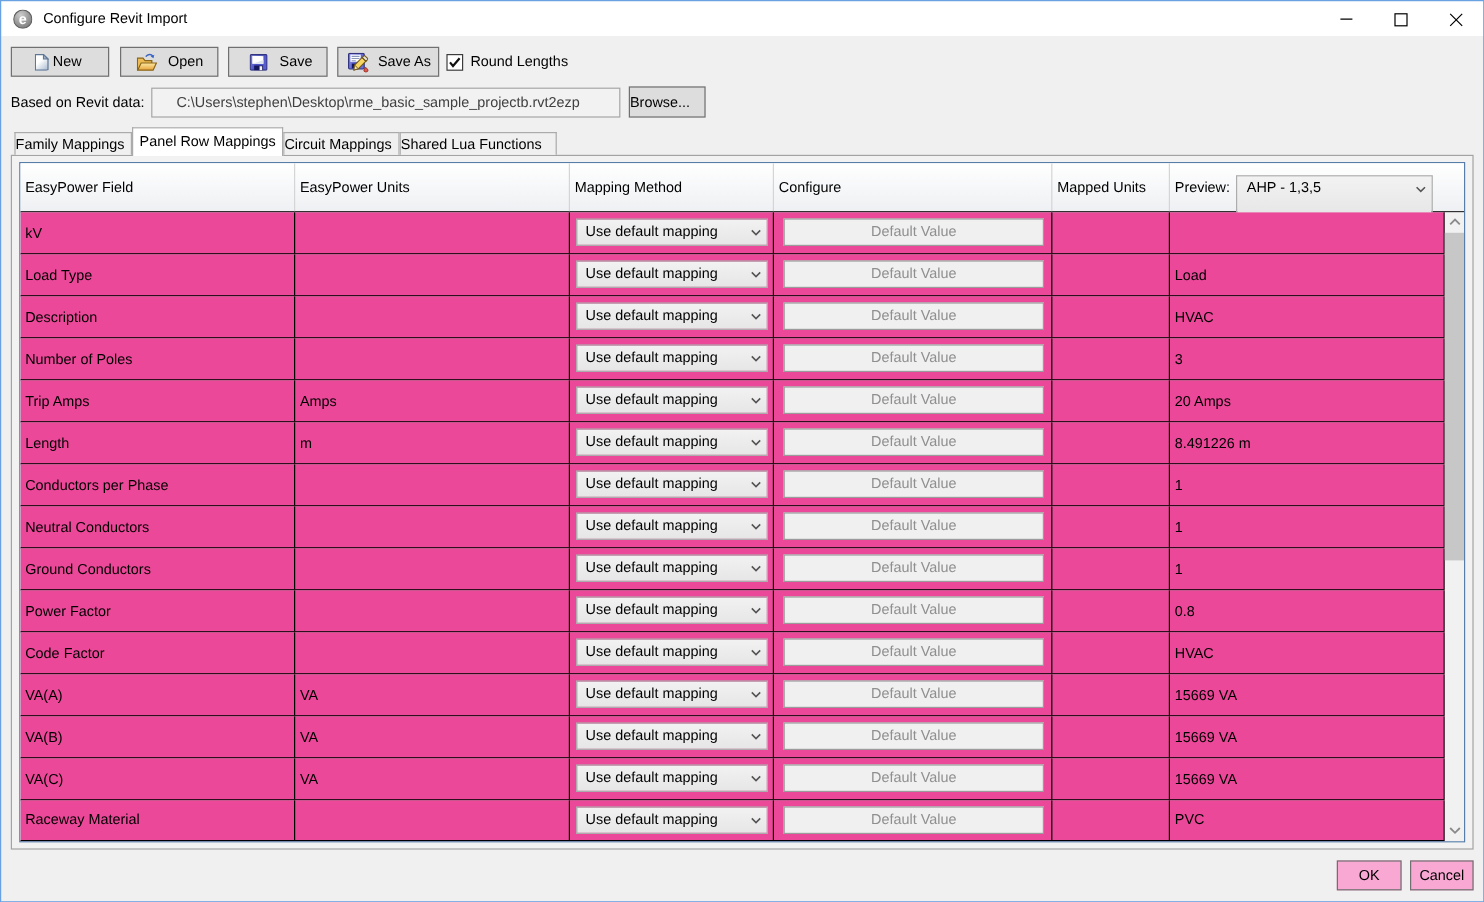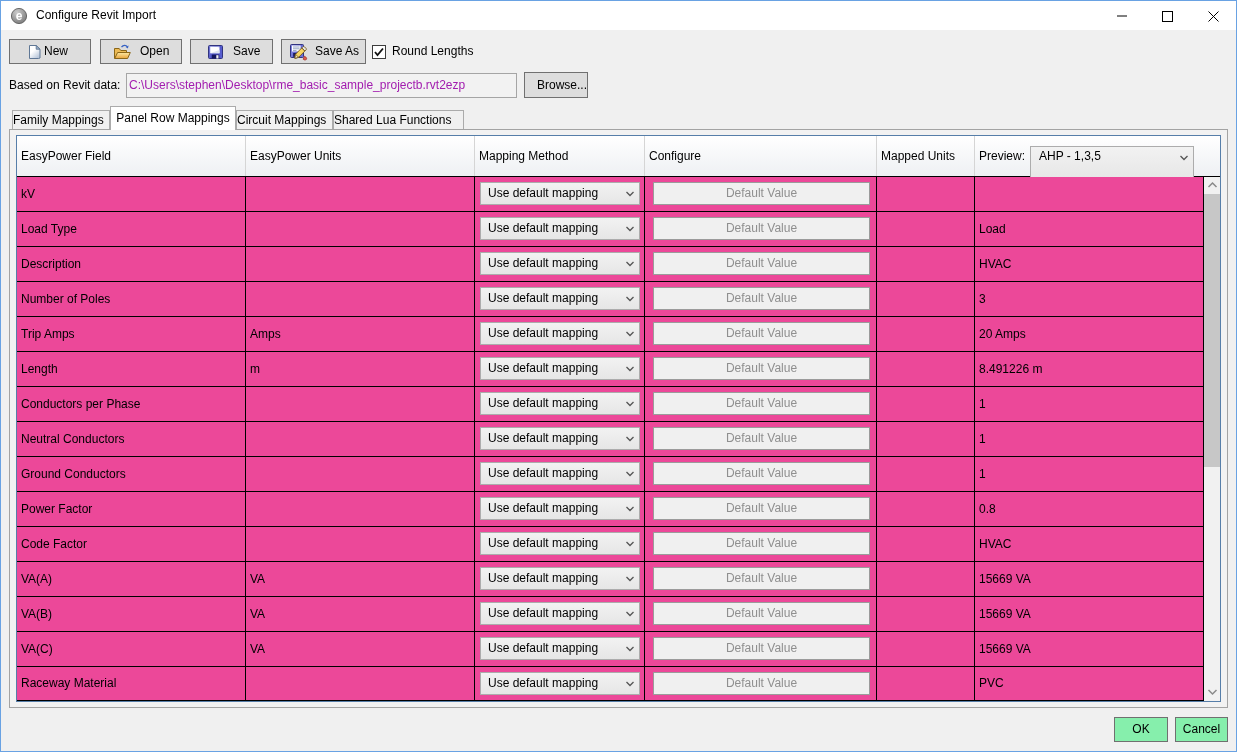--- a/index.html
+++ b/index.html
@@ -9,22 +9,22 @@
 #applogo { position:absolute; left:10px; top:7px; }
 .wbtn { position:absolute; top:0; }
 #toolbar { position:absolute; left:1px; top:30px; right:1px; height:40px; background:#f0f0f0; }
 .tbtn { position:absolute; top:39px; height:25px; background:#dddddd; border:1px solid #707070; }
 .tbtn svg { position:absolute; }
 .tbtn span { position:absolute; top:0; height:23px; line-height:23px; }
 #cb { position:absolute; left:372px; top:45px; width:14px; height:14px; background:#fff; border:1px solid #3c3c3c; }
 #cbl { position:absolute; left:392px; top:39px; height:25px; line-height:25px; }
 #revitrow { position:absolute; left:1px; top:70px; right:1px; height:38px; background:#f0f0f0; }
 #revlbl { position:absolute; left:9px; top:73px; height:25px; line-height:25px; }
-#revbox { position:absolute; left:126px; top:73px; width:391px; height:25px; background:#f2f2f2; border:1px solid #a5a5a5; color:#a21caf; line-height:23px; padding-left:2px; white-space:nowrap; overflow:hidden; }
-#browse { position:absolute; left:524px; top:72px; width:64px; height:26px; background:#dddddd; border:1px solid #707070; text-align:right; line-height:24px; }
+#revbox { position:absolute; left:126px; top:73px; width:391px; height:25px; background:#f2f2f2; border:1px solid #a5a5a5; color:#404040; line-height:23px; padding-left:20px; white-space:nowrap; overflow:hidden; }
+#browse { position:absolute; left:524px; top:72px; width:64px; height:26px; background:#dddddd; border:1px solid #707070; text-align:left; line-height:24px; }
 .tab { position:absolute; top:110px; height:19px; background:#f0f0f0; border:1px solid #ababab; border-bottom:none; line-height:18px; text-align:left; z-index:2; }
 #tabsel { position:absolute; left:110px; top:106px; width:126px; height:24px; background:#fff; border:1px solid #ababab; border-bottom:none; line-height:23px; text-align:center; z-index:3; }
 #tabpanel { position:absolute; left:9px; top:129px; width:1219px; height:579px; background:#f2f2f2; border:1px solid #a3a3a3; z-index:1; }
 #grid { position:absolute; left:16px; top:135px; width:1205px; height:567px; border:1px solid #567ea9; background:#fff; overflow:hidden; z-index:2; }
 #ghead { position:absolute; left:0; top:0; width:1203px; height:41px; background:linear-gradient(#ffffff,#eef0f3); border-bottom:1px solid #000; }
 .hc { position:absolute; top:0; height:40px; line-height:40px; padding-left:4px; border-right:1px solid #d5d5d5; }
 #gbody { position:absolute; left:0; top:41px; width:1187px; height:525px; }
 .row { position:relative; width:1187px; height:35px; background:#ec4899; border-bottom:1px solid #000; }
 .row:nth-child(15) { height:34px; }
 .row:nth-child(15) .c { height:33px; line-height:33px; }
@@ -35,21 +35,21 @@
 .c4 { left:628px; width:232px; }
 .c5 { left:860px; width:98px; }
 .c6 { left:958px; width:229px; }
 .combo { position:absolute; left:5px; top:5px; width:160px; height:23px; background:linear-gradient(#f2f2f2,#e6e6e6); border:1px solid #acacac; line-height:21px; padding-left:7px; }
 .chev { position:absolute; right:4px; top:8px; }
 .dvbtn { position:absolute; left:8px; top:5px; width:217px; height:23px; background:#f0f0f0; border:1px solid #9b9b9b; color:#8f8f8f; text-align:center; line-height:21px; }
 #pvcombo { position:absolute; left:1013px; top:10px; width:164px; height:35px; background:linear-gradient(#f2f2f2,#e6e6e6); border:1px solid #acacac; line-height:19px; padding-left:8px; }
 #sbar { position:absolute; left:1187px; top:41px; width:16px; height:524px; background:#f1f1f1; }
 #sthumb { position:absolute; left:0; top:17px; width:17px; height:273px; background:#c7c7c7; }
 #footer { position:absolute; left:1px; top:708px; right:1px; height:43px; background:#f0f0f0; }
-.fbtn { position:absolute; top:717px; height:25px; background:#86efac; border:1px solid #707070; text-align:center; line-height:23px; }
+.fbtn { position:absolute; top:717px; height:25px; background:#f9a8d4; border:1px solid #707070; text-align:center; line-height:23px; }
 </style></head>
 <body>
 <div id="frame"></div>
 <div id="titlebar">
  <svg id="applogo" width="16" height="16" viewBox="0 0 16 16">
   <defs>
         <radialGradient id="lg" cx="38%" cy="28%" r="85%">
           <stop offset="0" stop-color="#cccccc"></stop>
           <stop offset="0.5" stop-color="#9e9e9e"></stop>
           <stop offset="1" stop-color="#747474"></stop>

